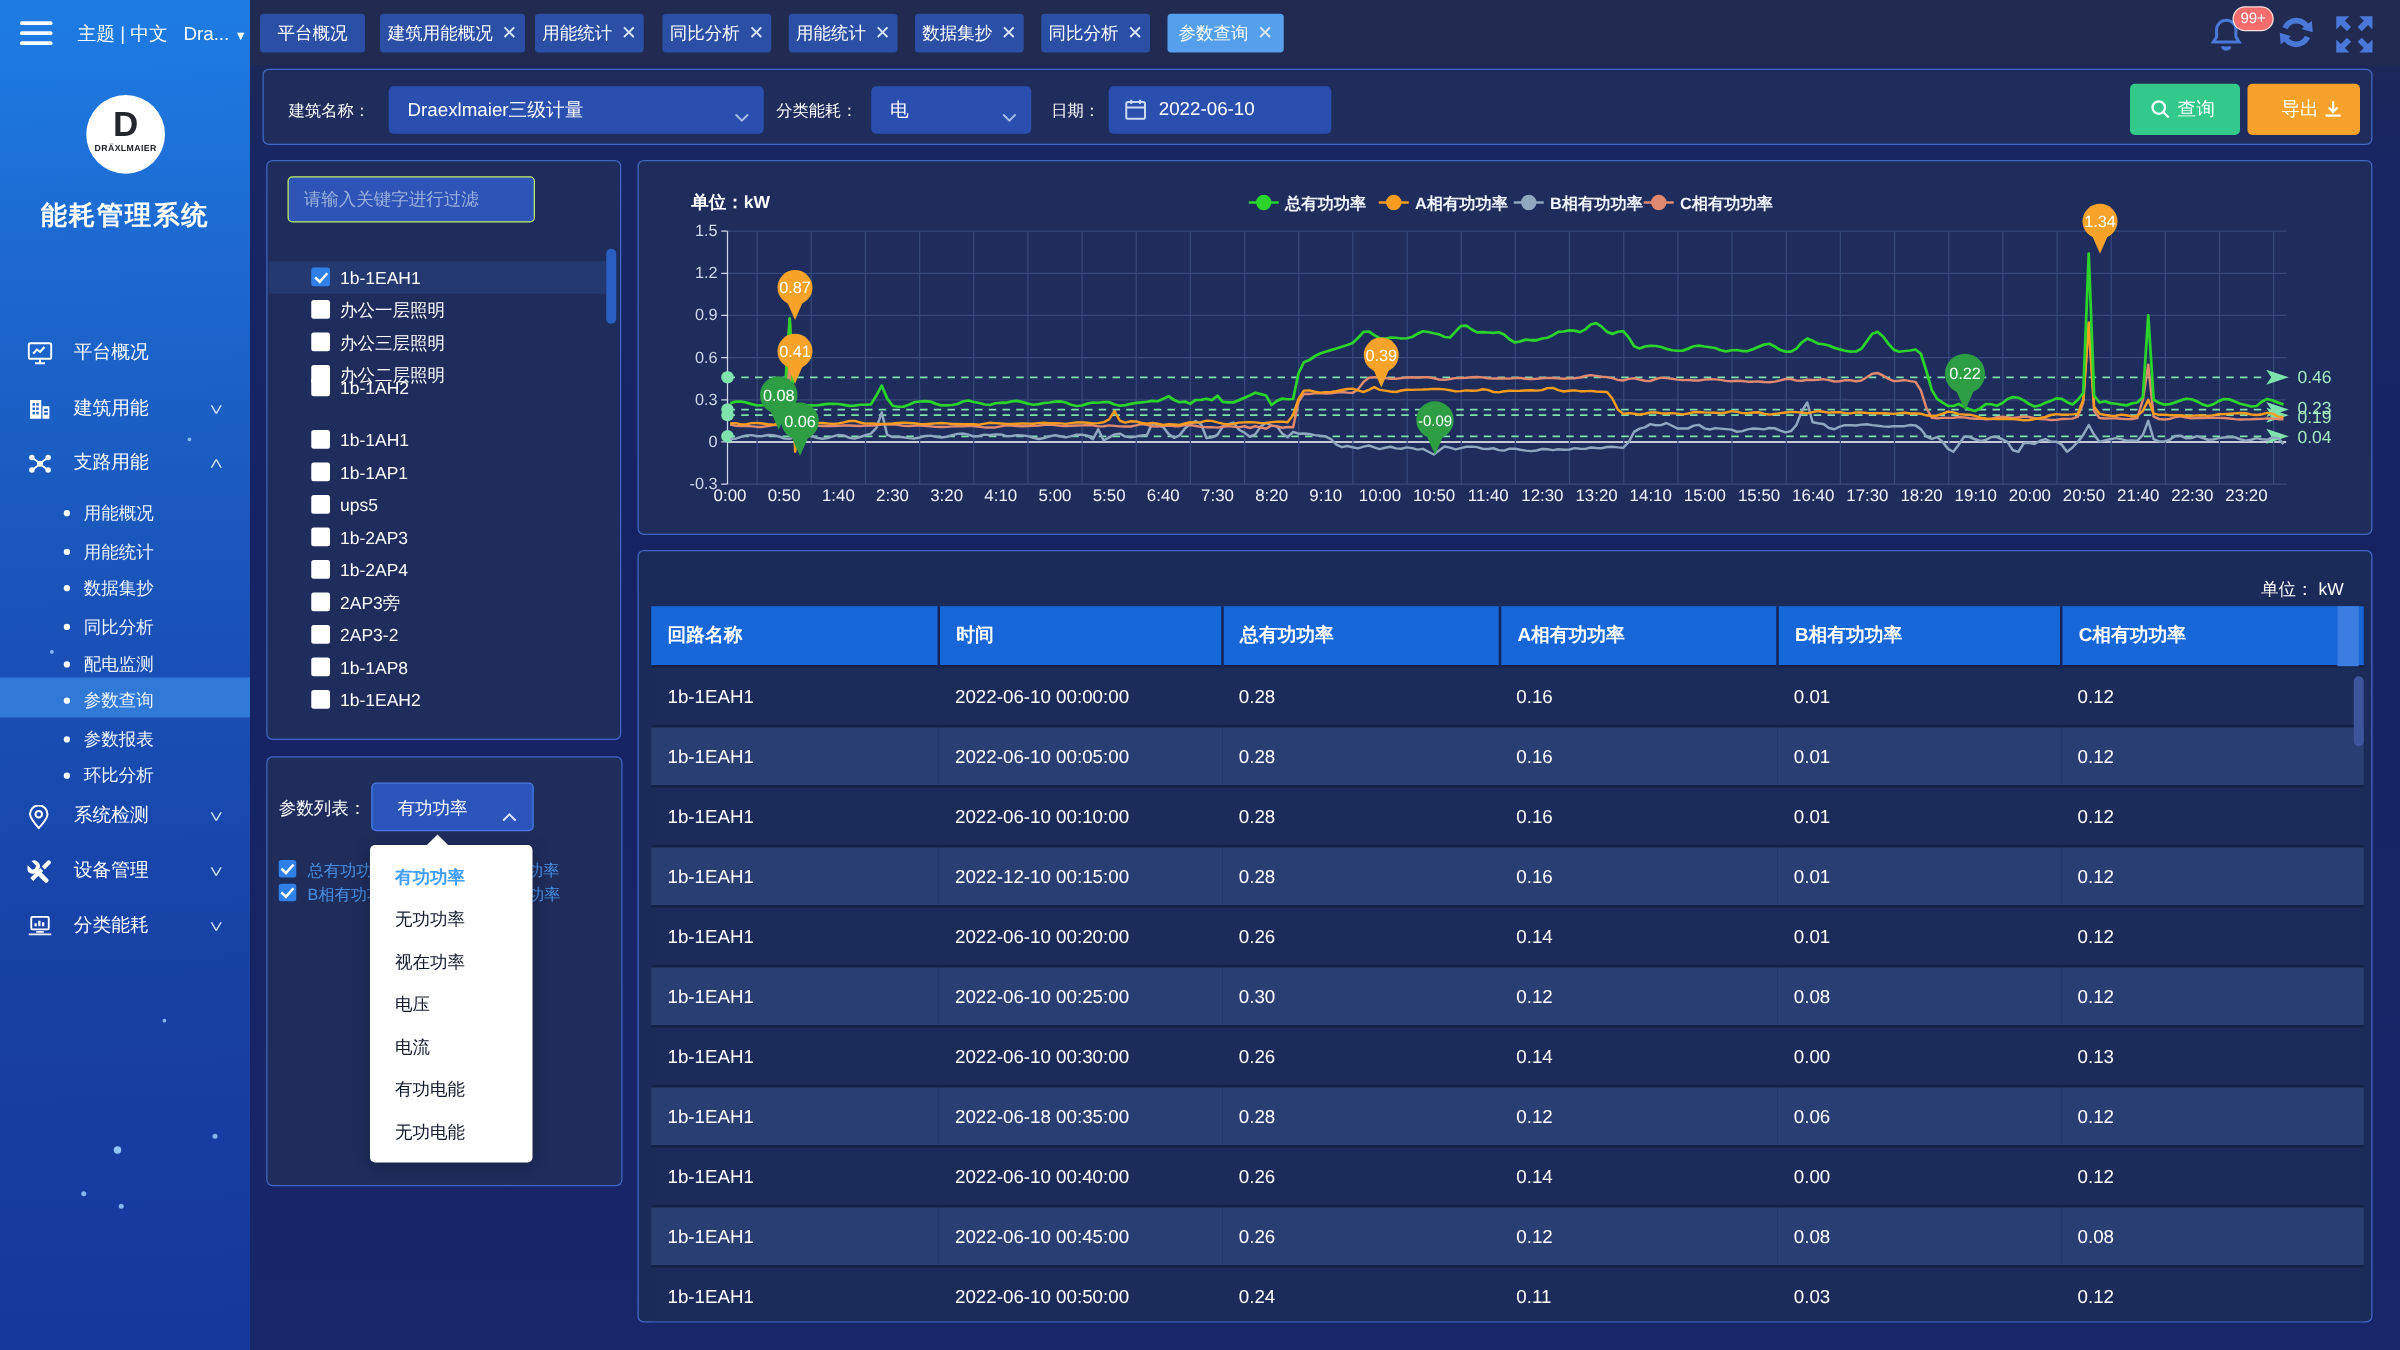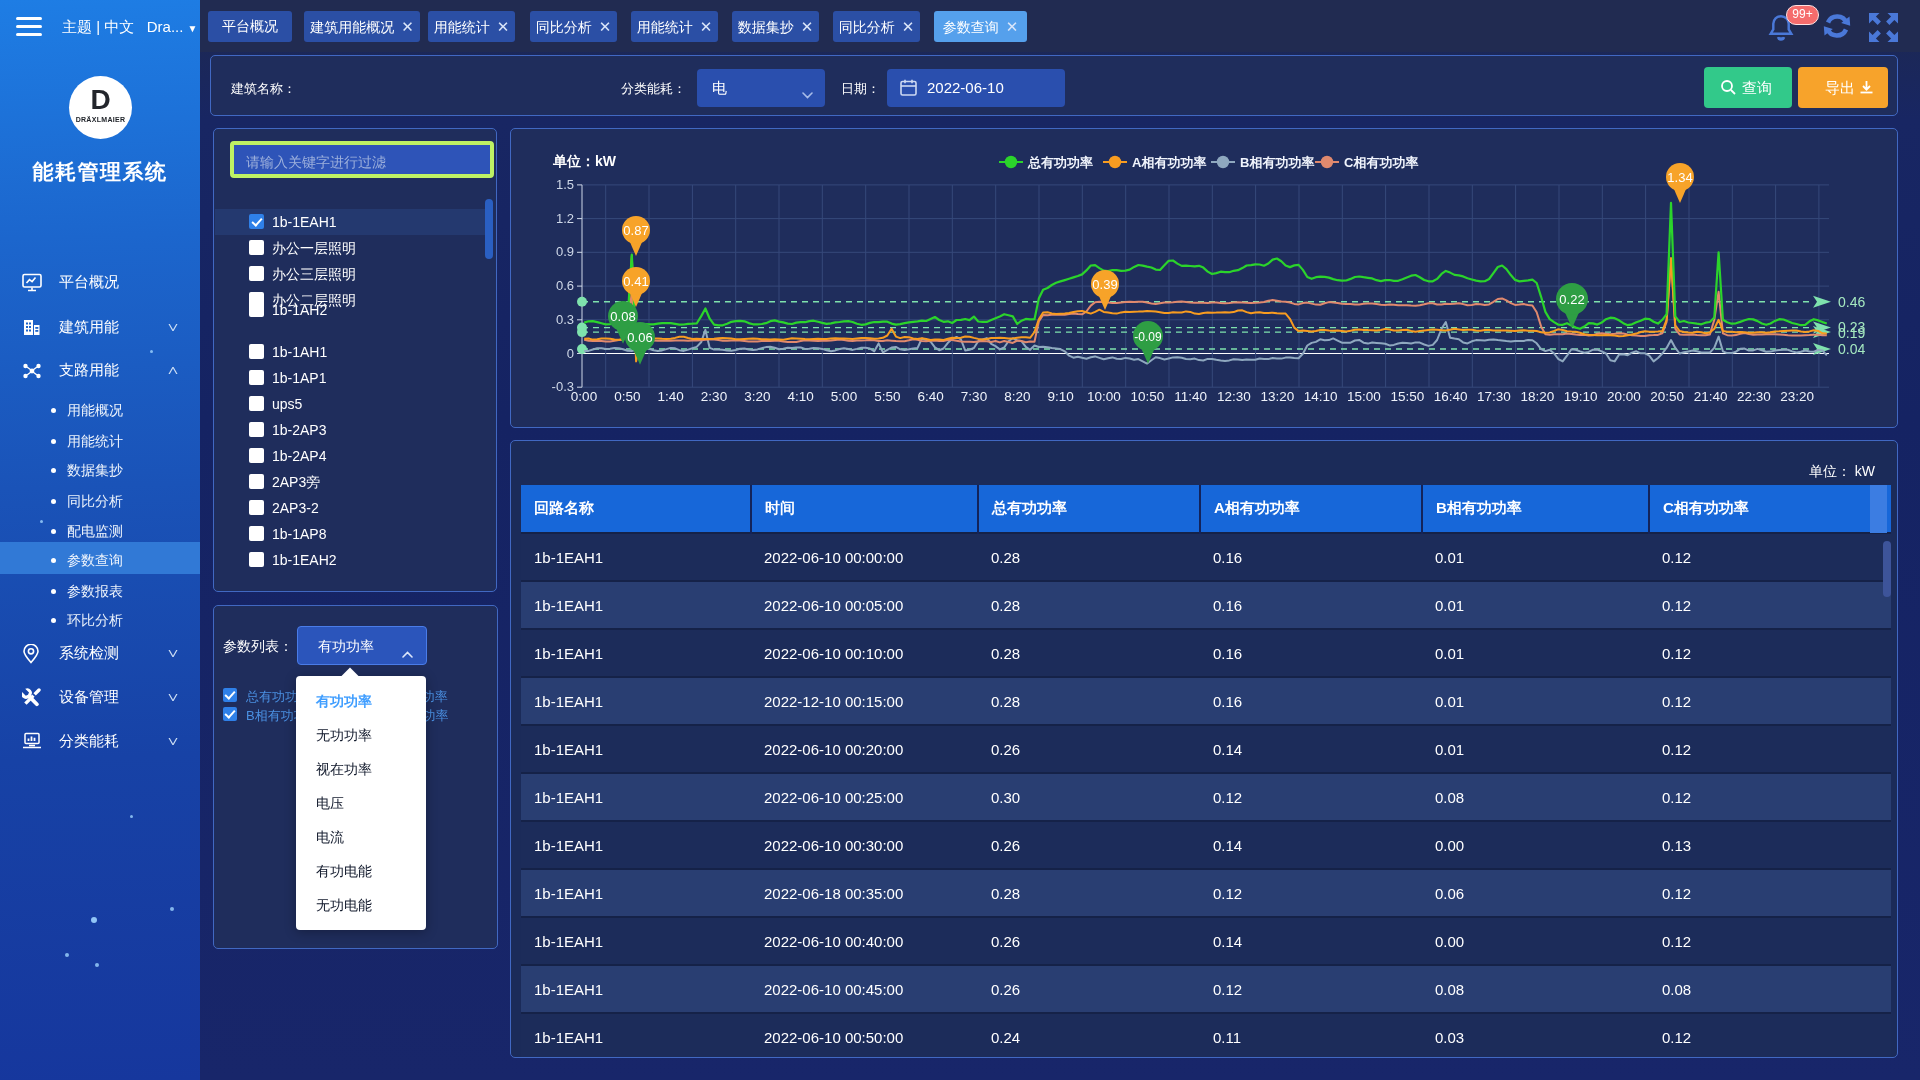--- a/index.html
+++ b/index.html
@@ -35,21 +35,21 @@
 
 .panel{position:absolute;background:#1f2d5c;border:1px solid #4168c2;border-radius:5px}
 #fpanel{left:10px;top:55px;width:1688px;height:61px}
 .flabel{position:absolute;top:24px;font-size:13px;color:#fff}
 .fsel{position:absolute;top:13px;height:38px;background:#2a4fae;border-radius:4px;font-size:15px;color:#fff}
 .fsel .tx{position:absolute;left:15px;top:10px}
 .fsel .ar{position:absolute;right:12px;top:16px}
 .btn{position:absolute;top:11px;height:41px;border-radius:4px;font-size:15px;color:#fff;text-align:center;line-height:41px}
 
 #tpanel{left:13px;top:128px;width:284px;height:464px}
-#search{position:absolute;left:16px;top:12px;width:264px;height:37px;background:#2e54b8;border:4px solid #bef264;border-radius:4px;color:#9db0dc;font-size:14px;line-height:35px;padding-left:12px}
+#search{position:absolute;left:16px;top:12px;width:198px;height:37px;background:#2e54b8;border:1px solid #bef264;border-radius:4px;color:#9db0dc;font-size:14px;line-height:35px;padding-left:12px}
 .trow{position:absolute;left:1px;width:270px;height:26px;line-height:26px;font-size:14px;color:#fff}
 .trow .cb{position:absolute;left:34px;top:5px;width:15px;height:15px;border-radius:2px;background:#fff}
 .trow .cb.on{background:#2f80e8}
 .cb.on:after{content:"";position:absolute;left:5px;top:2px;width:4px;height:8px;border:solid #fff;border-width:0 2px 2px 0;transform:rotate(42deg)}
 .trow .lbl{position:absolute;left:57px}
 #thumb1{position:absolute;left:271px;top:70px;width:8px;height:60px;border-radius:4px;background:#2a5fc2}
 #ppanel{left:13px;top:605px;width:285px;height:344px}
 .pcb{position:absolute;width:14px;height:14px;border-radius:2px;background:#2f80e8}
 .pcb:after{content:"";position:absolute;left:4px;top:1px;width:4px;height:8px;border:solid #fff;border-width:0 2px 2px 0;transform:rotate(42deg)}
 .plbl{position:absolute;font-size:13px;color:#4a90e2;white-space:nowrap}
@@ -218,20 +218,26 @@
       </svg>
 <svg class="hicon" style="left:1667px;top:11px" width="33" height="33" viewBox="0 0 33 33" fill="#4a78d8">
         <path d="M2 2 h10.5 l-3.6 3.6 5 5 -3.3 3.3 -5-5 L2 12.5 Z"></path>
         <path d="M31 2 v10.5 l-3.6-3.6 -5 5 -3.3-3.3 5-5 L20.5 2 Z"></path>
         <path d="M2 31 v-10.5 l3.6 3.6 5-5 3.3 3.3 -5 5 3.6 3.6 Z"></path>
         <path d="M31 31 h-10.5 l3.6-3.6 -5-5 3.3-3.3 5 5 3.6-3.6 Z"></path>
       </svg>
   <div id="badge">99+</div>
   <div class="panel" id="fpanel">
     <div class="flabel" style="left:20px">建筑名称：</div>
+    <div class="fsel" style="left:100px;width:300px">
+          <span class="tx">Draexlmaier三级计量</span>
+          <span class="ar"><svg width="11" height="7" viewBox="0 0 11 7">
+              <path d="M1 1 L5.5 5.5 L10 1" fill="none" stroke="#a8bce8" stroke-width="1.6" stroke-linecap="round"></path>
+            </svg></span>
+        </div>
     <div class="flabel" style="left:410px">分类能耗：</div>
     <div class="fsel" style="left:486px;width:128px">
           <span class="tx">电</span>
           <span class="ar"><svg width="11" height="7" viewBox="0 0 11 7">
               <path d="M1 1 L5.5 5.5 L10 1" fill="none" stroke="#a8bce8" stroke-width="1.6" stroke-linecap="round"></path>
             </svg></span>
         </div>
     <div class="flabel" style="left:630px">日期：</div>
     <div class="fsel" style="left:676px;width:178px">
           <span class="tx" style="left:40px">2022-06-10</span>

